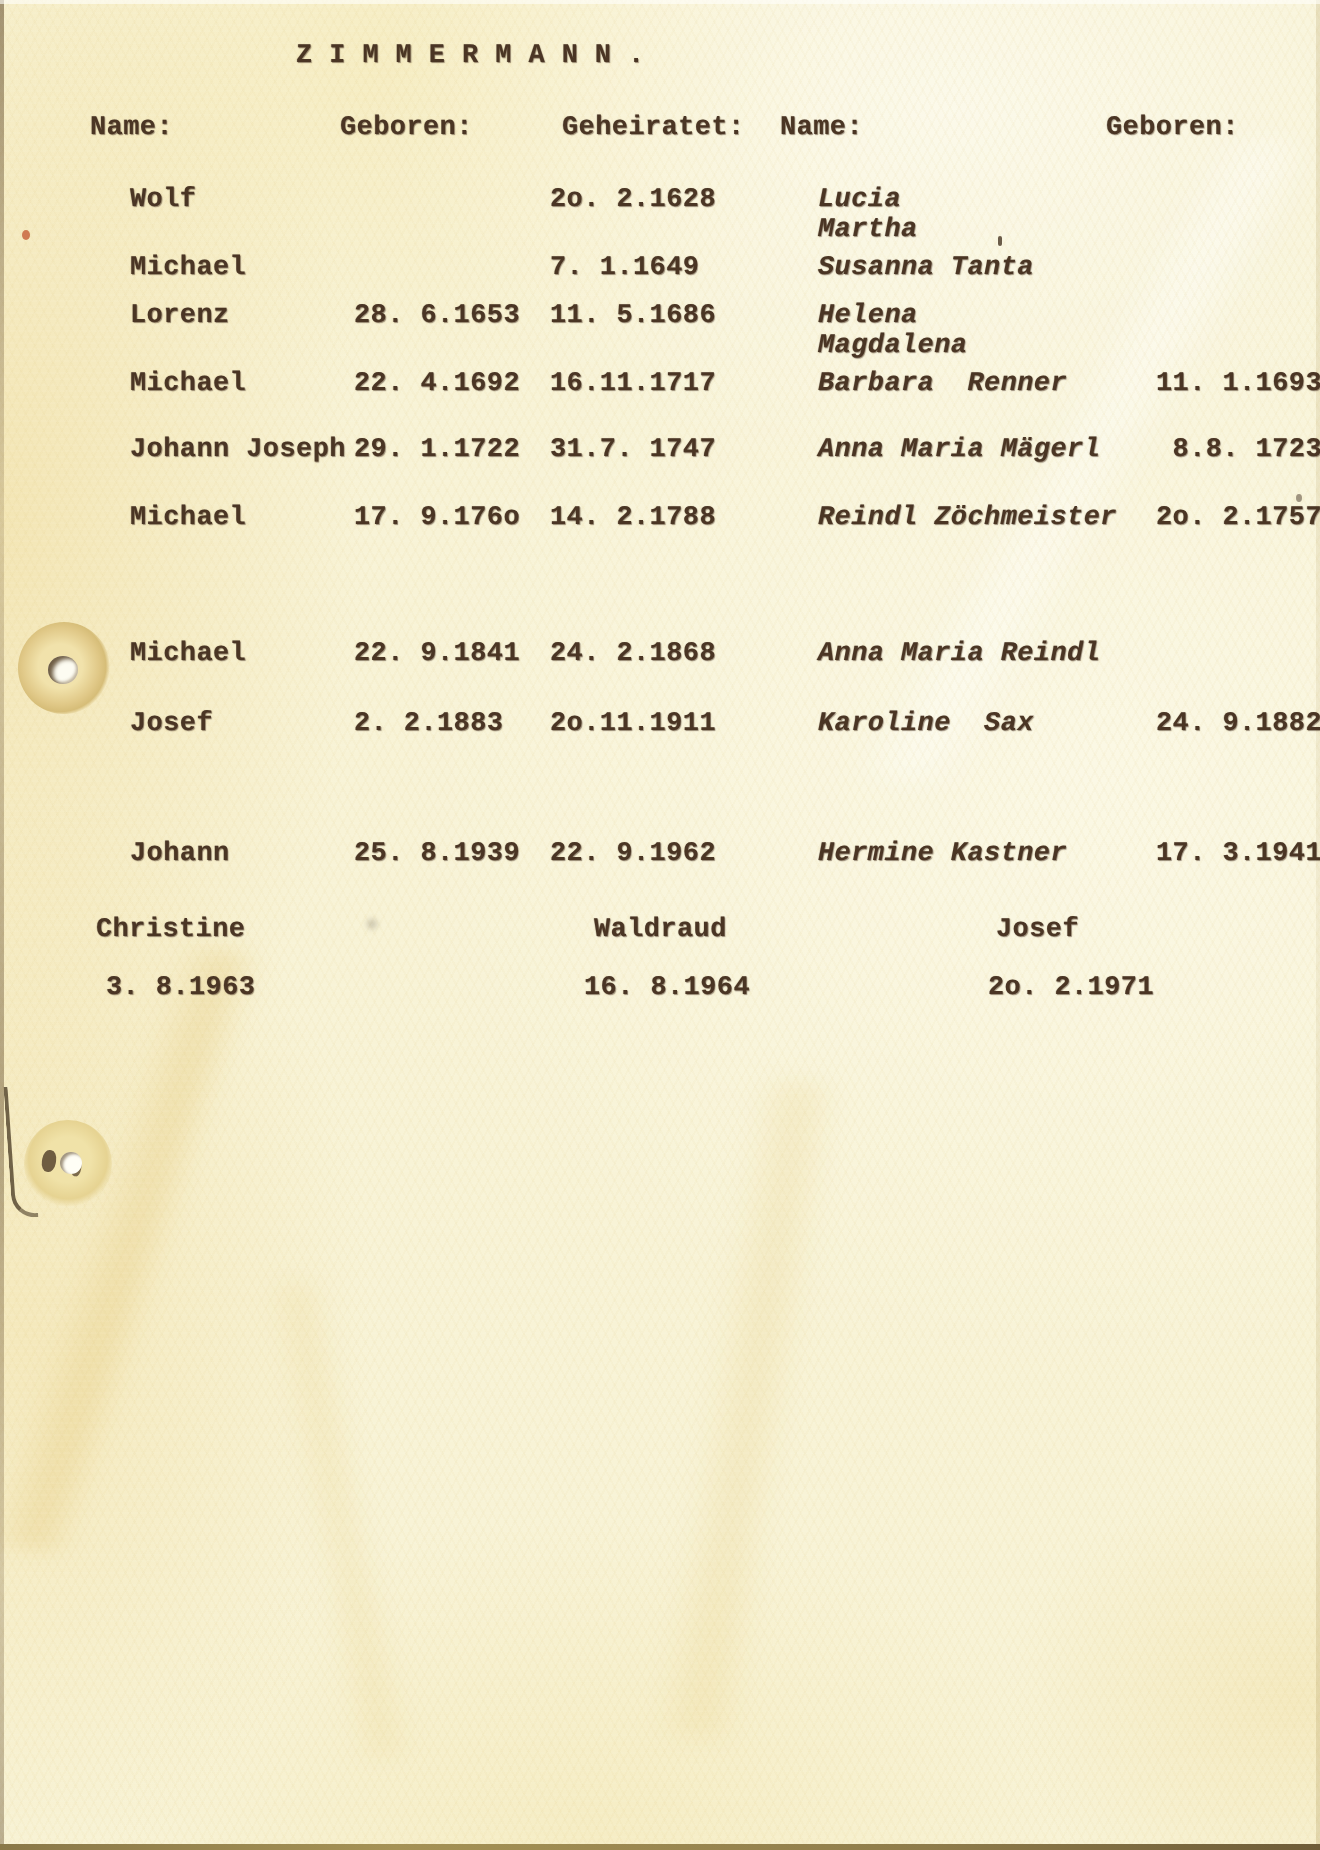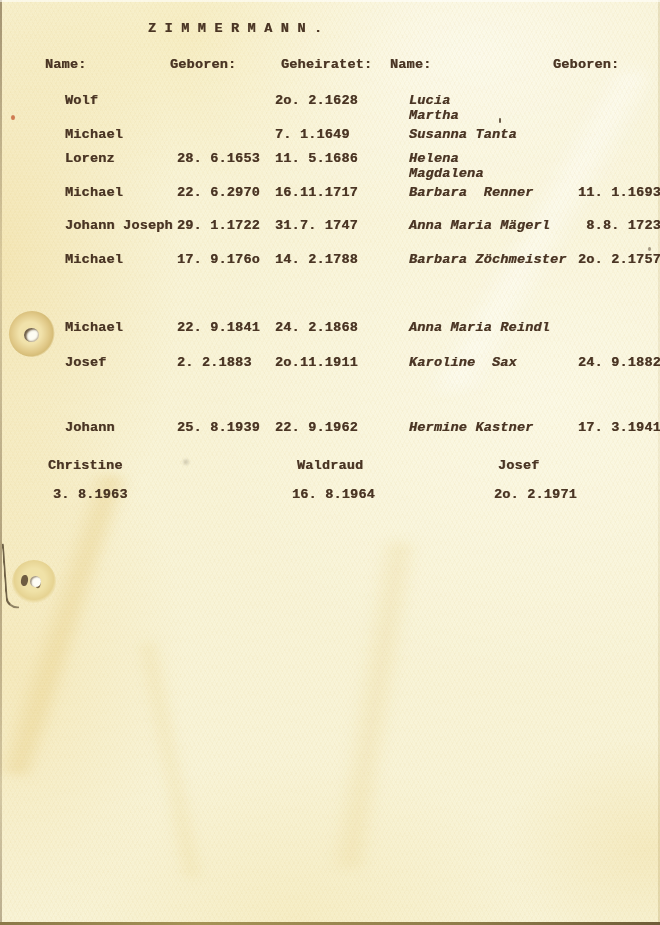--- a/index.html
+++ b/index.html
@@ -152,39 +152,39 @@
   <div class="row" style="top:151px">
     <span class="tw c1">Lorenz</span>
     <span class="tw c2">28. 6.1653</span>
     <span class="tw c3">11. 5.1686</span>
     <span class="tw c4"><span>Helena</span><span>Magdalena</span></span>
     <span class="tw c5"></span>
   </div>
 
   <div class="row" style="top:185px">
     <span class="tw c1">Michael</span>
-    <span class="tw c2">22. 6.2970</span>
+    <span class="tw c2">22. 4.1692</span>
     <span class="tw c3">16.11.1717</span>
     <span class="tw c4"><span>Barbara  Renner</span><span></span></span>
     <span class="tw c5">11. 1.1693</span>
   </div>
 
   <div class="row" style="top:218px">
     <span class="tw c1">Johann Joseph</span>
     <span class="tw c2">29. 1.1722</span>
     <span class="tw c3">31.7. 1747</span>
     <span class="tw c4"><span>Anna Maria Mägerl</span><span></span></span>
     <span class="tw c5">8.8. 1723</span>
   </div>
 
   <div class="row" style="top:252px">
     <span class="tw c1">Michael</span>
     <span class="tw c2">17. 9.176o</span>
     <span class="tw c3">14. 2.1788</span>
-    <span class="tw c4"><span>Barbara Zöchmeister</span><span></span></span>
+    <span class="tw c4"><span>Reindl Zöchmeister</span><span></span></span>
     <span class="tw c5">2o. 2.1757</span>
   </div>
 
 
   <div class="row" style="top:320px">
     <span class="tw c1">Michael</span>
     <span class="tw c2">22. 9.1841</span>
     <span class="tw c3">24. 2.1868</span>
     <span class="tw c4"><span>Anna Maria Reindl</span><span></span></span>
     <span class="tw c5"></span>

